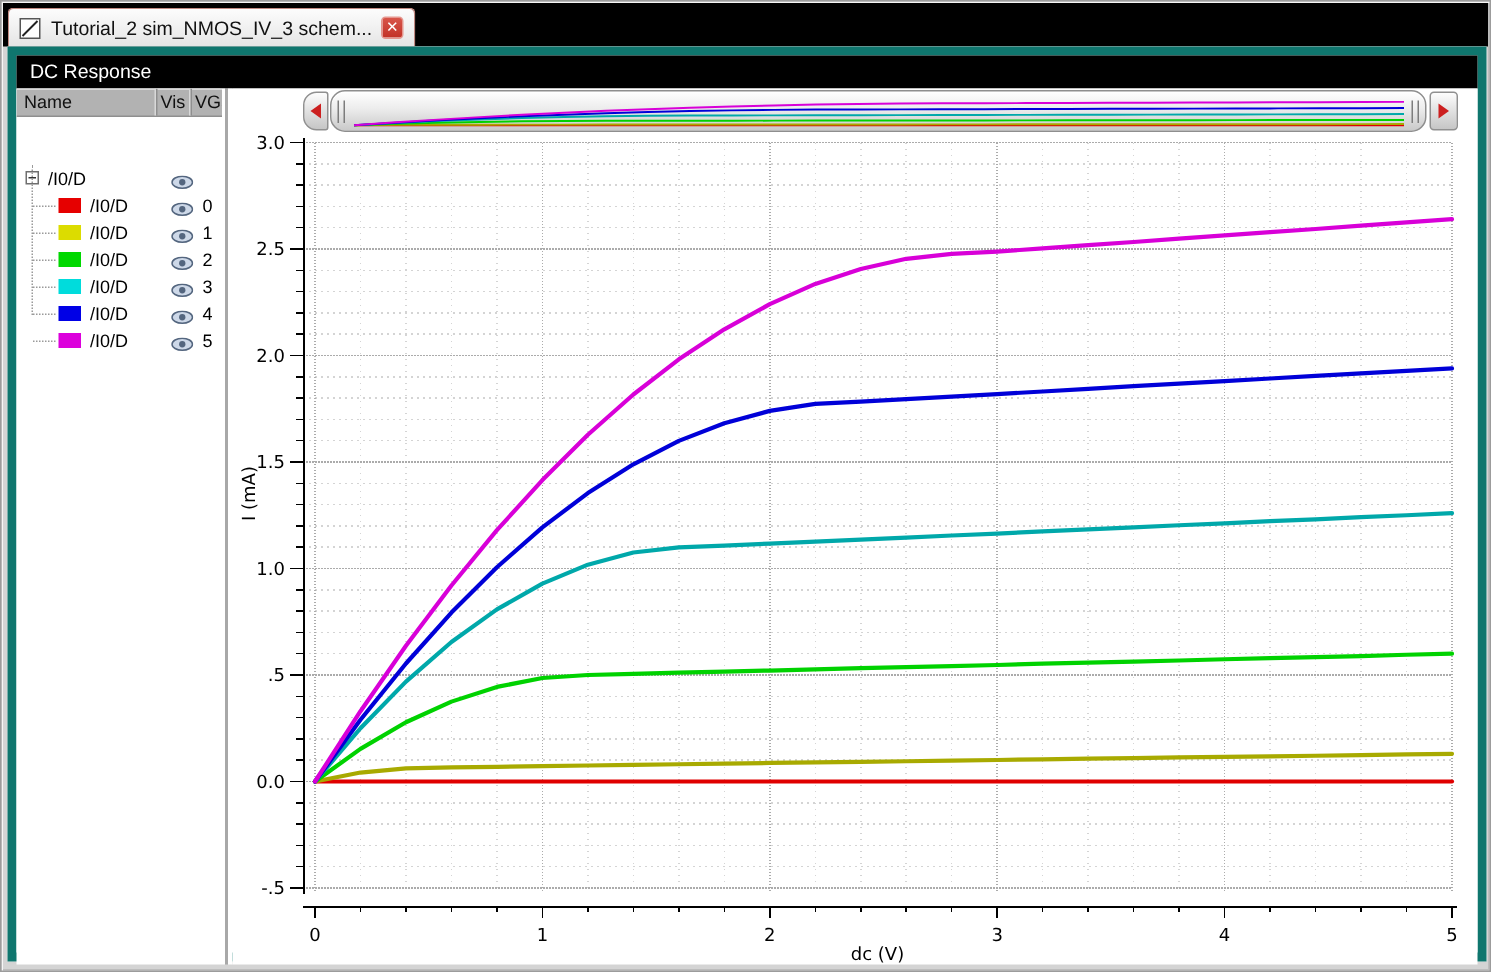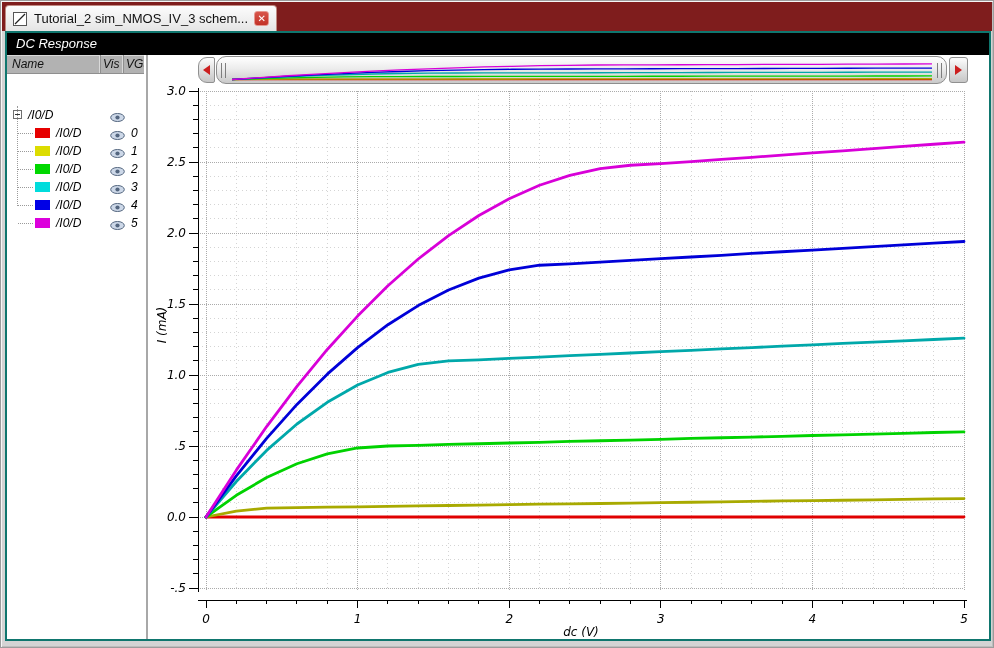--- a/index.html
+++ b/index.html
@@ -6,35 +6,35 @@
   html,body { width:994px; height:648px; overflow:hidden;
     font-family:"Liberation Sans","DejaVu Sans",sans-serif; }
   body { background:#d4d4d4; }
 
   .window { position:absolute; inset:0; background:#d4d4d4;
     border:1px solid #9c9c9c;
     box-shadow: inset 1px 1px 0 #f6f6f6, inset -1px -1px 0 #bdbdbd; }
 
   
   .tabbar { position:absolute; left:1px; top:1px; right:1px; height:29px;
-    background:#7f1d1d; }
+    background:#000000; }
   .tab { position:absolute; left:3px; top:3px; height:26px;
     display:flex; align-items:center; gap:6px; padding:0 7px 0 6px;
     background:linear-gradient(180deg,#fcfcfc,#ececec 70%,#e4e4e4);
     border:1px solid #c08a82; border-bottom:none;
     border-radius:4px 4px 0 0; font-size:13px; color:#111; }
   .tab-icon { width:16px; height:16px; display:inline-block; }
   .tab-close { width:15px; height:15px; border-radius:3px;
     background:linear-gradient(180deg,#d8554a,#c23227);
     border:1px solid #e5978f; color:#fff; font-size:10px; font-weight:bold;
     line-height:13px; text-align:center; cursor:default; }
 
   
   .frame { position:absolute; left:4px; top:30px; width:986px; height:610px;
-    background:#ffffff; border:2px solid #0f766e;font-style:italic; }
+    background:#ffffff; border:6px solid #0f766e; }
   .titlebar { height:22px; background:#000; color:#fff; font-size:13px;
     line-height:22px; padding-left:9px; }
   .bodyrow { display:flex; height:584px; }
 
   
   .legend { width:137px; background:#fff; position:relative; overflow:hidden; }
   .legend-header { height:19px; background:#b2b2b2; display:flex;
     font-size:12px; color:#111; border-bottom:1px solid #8f8f8f;
     box-shadow: inset 0 1px 0 #d9d9d9; }
   .lh-name { flex:1; padding:2px 0 16px 5px; }

